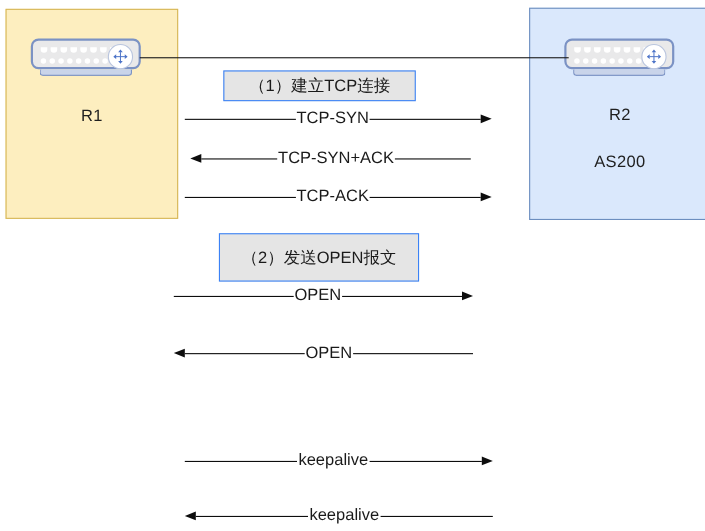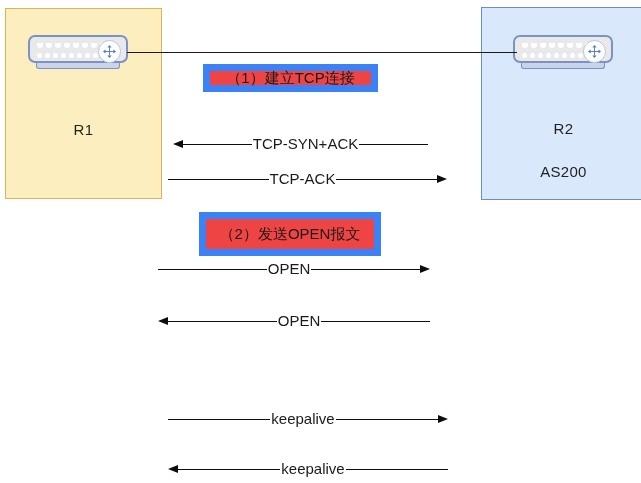--- a/index.html
+++ b/index.html
@@ -41,21 +41,20 @@
   }
 
   .zone-label {
     position: absolute;
     left: 0;
     width: 100%;
     text-align: center;
     font-size: 15px;
     color: #1f1f1f;
     letter-spacing: 0.3px;
-    margin-top: 24px;
   }
   .zone-label.router-name { top: 88px; }
   .zone-label.as-name { top: 131px; }
 
   
   .router-icon {
     position: absolute;
     width: 100px;
     height: 38px;
   }
@@ -135,22 +134,22 @@
   .link-line {
     position: absolute;
     height: 0;
     border-top: 1.3px solid #1a1a1a;
   }
 
   
   .step-box {
     position: absolute;
     box-sizing: border-box;
-    background: #ef4444;
-    border: 7px solid #3b82f6;
+    background: #e5e5e5;
+    border: 1px solid #3b82f6;
     display: flex;
     align-items: center;
     justify-content: center;
     font-size: 15px;
     color: #1a1a1a;
     white-space: nowrap;
   }
 
   
   .msg {
@@ -284,20 +283,26 @@
       <div class="foot"></div>
     </div>
     <div class="zone-label router-name">R2</div>
     <div class="zone-label as-name">AS200</div>
   </div>
 
   <div class="link-line" style="left:127px; top:52px; width:390px;"></div>
 
   <div class="step-box" style="left:203px; top:64px; width:175px; height:28px;">（1）建立TCP连接</div>
 
+  <div class="msg" style="left:168px; top:97px; width:279px;">
+    <div class="seg"></div>
+    <div class="msg-label">TCP-SYN</div>
+    <div class="seg"></div>
+    <div class="head right"></div>
+  </div>
 
   <div class="msg" style="left:173px; top:133px; width:255px;">
     <div class="head left"></div>
     <div class="seg"></div>
     <div class="msg-label">TCP-SYN+ACK</div>
     <div class="seg"></div>
   </div>
 
   <div class="msg" style="left:168px; top:168px; width:279px;">
     <div class="seg"></div>

